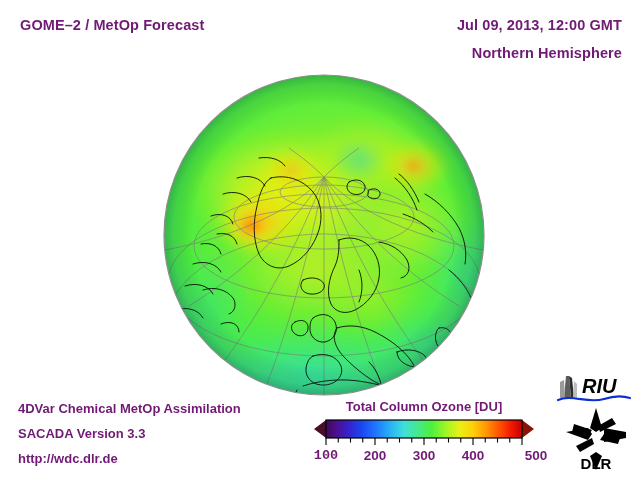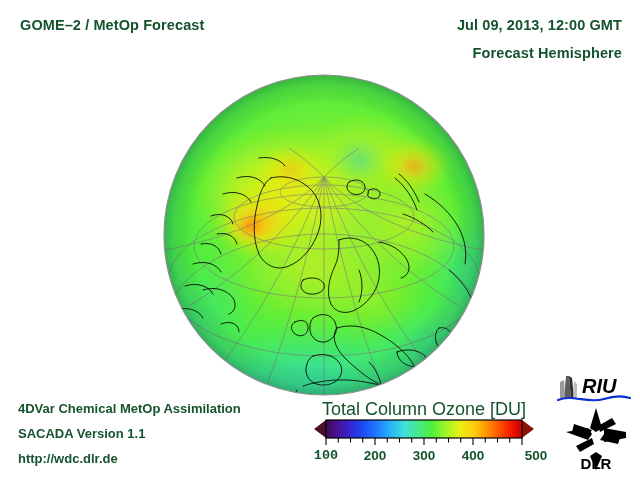--- a/index.html
+++ b/index.html
@@ -8,21 +8,21 @@
     padding: 0;
     background: #ffffff;
   }
   #stage {
     position: relative;
     width: 640px;
     height: 480px;
     background: #ffffff;
     overflow: hidden;
     font-family: "Liberation Sans", "DejaVu Sans", sans-serif;
-    color: #14532d;
+    color: #701a75;
   }
 
   
   .hdr {
     position: absolute;
     font-weight: bold;
     font-size: 14.5px;
     letter-spacing: 0.1px;
     white-space: nowrap;
   }
@@ -58,22 +58,22 @@
     left: 306px;
     top: 399px;
     width: 236px;
     height: 76px;
   }
   #cbar-title {
     position: absolute;
     left: 0; top: 0;
     width: 236px;
     text-align: center;
-    font-weight: normal;
-    font-size: 18px;
+    font-weight: bold;
+    font-size: 13px;
     white-space: nowrap;
   }
   #cbar-svg {
     position: absolute;
     left: 0;
     top: 19px;
     width: 236px;
     height: 30px;
     display: block;
   }
@@ -109,21 +109,21 @@
     height: 66px;
   }
 </style>
 </head>
 <body>
 
 <div id="stage">
 
   <div class="hdr" id="hdr-title-1">GOME–2 / MetOp Forecast</div>
   <div class="hdr" id="hdr-right-1">Jul 09, 2013, 12:00 GMT</div>
-  <div class="hdr" id="hdr-right-2">Forecast Hemisphere</div>
+  <div class="hdr" id="hdr-right-2">Northern Hemisphere</div>
 
   <div id="globe-wrap">
     <svg id="globe-svg" viewBox="0 0 322 322" xmlns="http://www.w3.org/2000/svg">
       <defs>
         <clipPath id="diskClip">
           <circle cx="161" cy="161" r="160"></circle>
         </clipPath>
 
         <radialGradient id="baseField" cx="50%" cy="44%" r="72%">
           <stop offset="0%" stop-color="#a8ee2e"></stop>
@@ -369,21 +369,21 @@
     <div id="cbar-ticklabels">
         <div class="cbar-ticklabel" style="left: 20px; font-family: Liberation Mono, monospace;">100</div>
         <div class="cbar-ticklabel" style="left: 69px;">200</div>
         <div class="cbar-ticklabel" style="left: 118px;">300</div>
         <div class="cbar-ticklabel" style="left: 167px;">400</div>
         <div class="cbar-ticklabel" style="left: 230px;">500</div>
       </div>
   </div>
 
   <div class="ftr" id="ftr-1">4DVar Chemical MetOp Assimilation</div>
-  <div class="ftr" id="ftr-2">SACADA Version 1.1</div>
+  <div class="ftr" id="ftr-2">SACADA Version 3.3</div>
   <div class="ftr" id="ftr-3">http://wdc.dlr.de</div>
 
   <svg id="riu-logo" viewBox="0 0 76 34" xmlns="http://www.w3.org/2000/svg">
 
     <g>
       <polygon points="10,4 13,4 15,26 8,26" fill="#5d5d5d"></polygon>
       <polygon points="13,4 16,6 18,26 15,26" fill="#2f2f2f"></polygon>
       <polygon points="4,10 8,8 9,26 4,26" fill="#9a9a9a"></polygon>
       <polygon points="18,9 21,12 21,26 17,26" fill="#bdbdbd"></polygon>
     </g>

